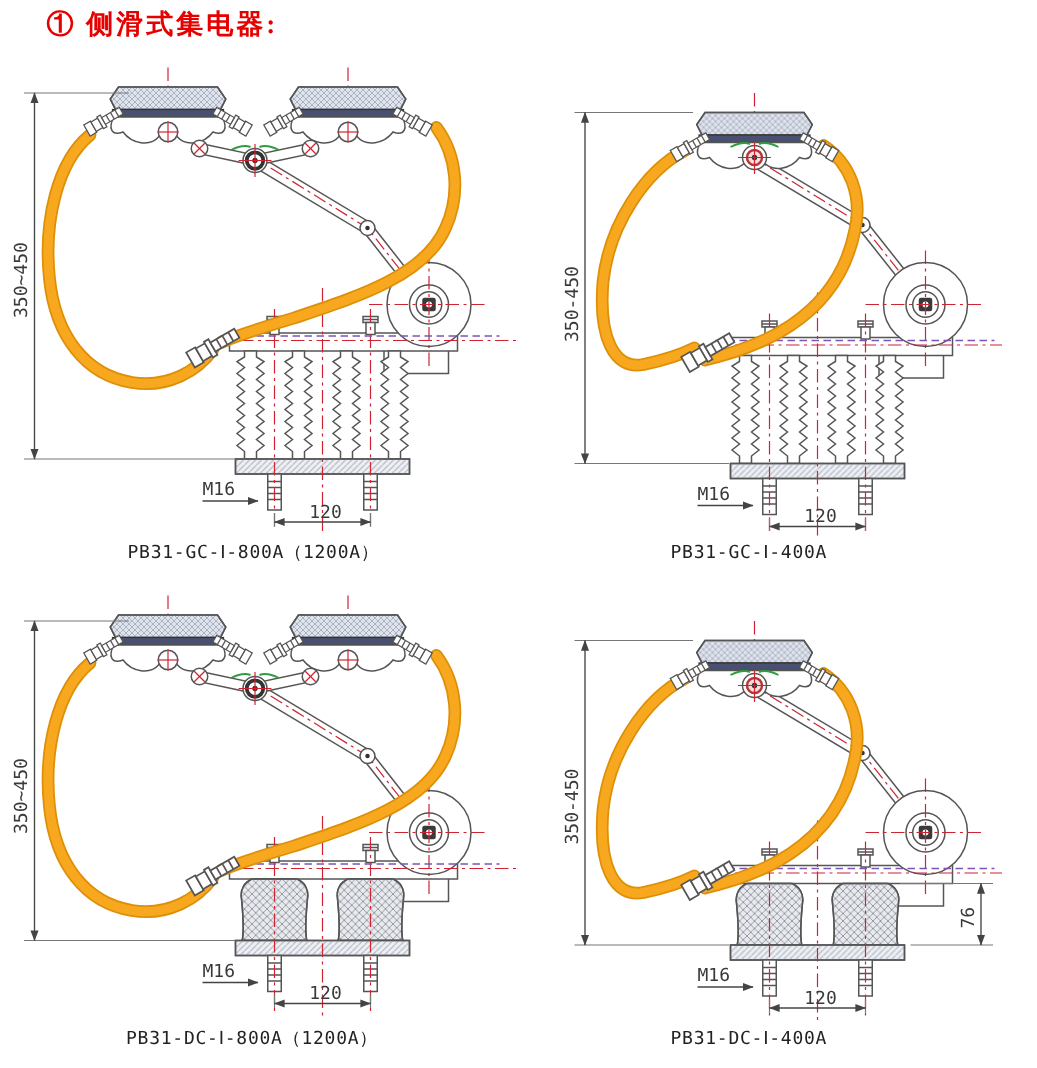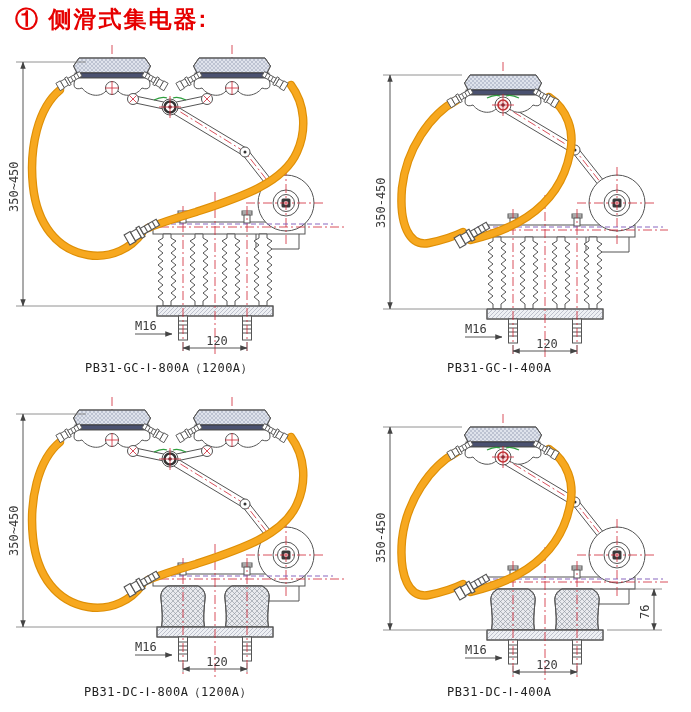--- a/index.html
+++ b/index.html
@@ -1,20 +1,20 @@
 <!DOCTYPE html>
 <html><head>
 <meta charset="utf-8">
 <style>
   html,body{margin:0;padding:0;background:#fff;}
   body{width:691px;height:712px;position:relative;overflow:hidden;
        font-family:"DejaVu Sans Mono",monospace;}
-  .title{position:absolute;left:15px;top:4px;
-         font-family:Liberation Sans, sans-serif;font-weight:bold;
-         font-size:23px;color:#e60000;letter-spacing:2px;white-space:nowrap;}
+  .title{position:absolute;left:31px;top:4px;
+         font-family:Liberation Serif, serif;font-weight:bold;
+         font-size:18px;color:#e60000;letter-spacing:2px;white-space:nowrap;}
   svg{position:absolute;left:0;top:0;}
   .ol{stroke:#555;stroke-width:1;fill:none}
   .wf{fill:#fff;stroke:#555;stroke-width:1}
   .rc{stroke:#cf2332;stroke-width:0.8;fill:none}
   .rcd{stroke:#cf2332;stroke-width:0.8;fill:none;stroke-dasharray:9 3 2 3}
   .pd{stroke:#7a55b8;stroke-width:0.9;fill:none;stroke-dasharray:5 3}
   .ext{stroke:#777;stroke-width:0.8;fill:none}
   .dl{stroke:#444;stroke-width:0.9;fill:none}
   .gm{stroke:#2e9e3e;stroke-width:1.3;fill:none}
   .cbl{stroke:#de8f06;stroke-width:8.5;fill:none;stroke-linecap:round}

